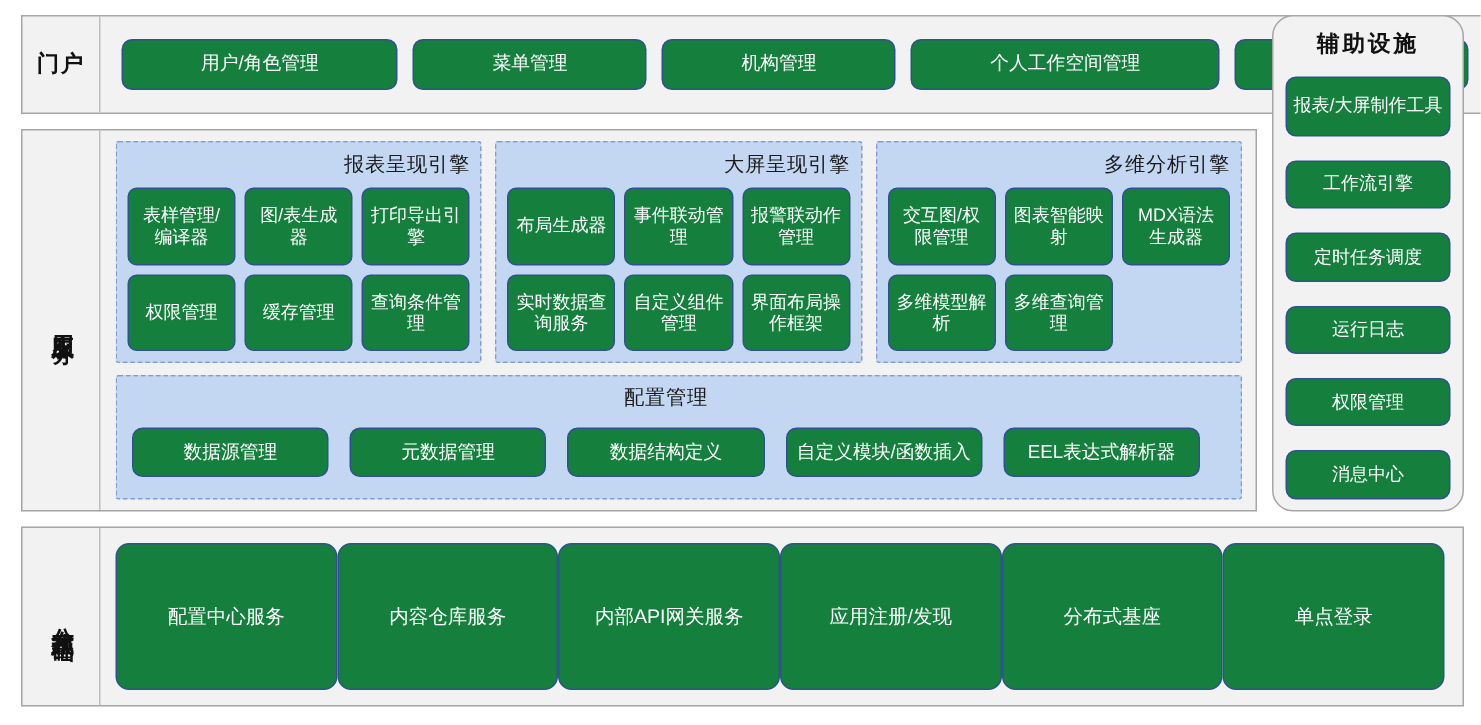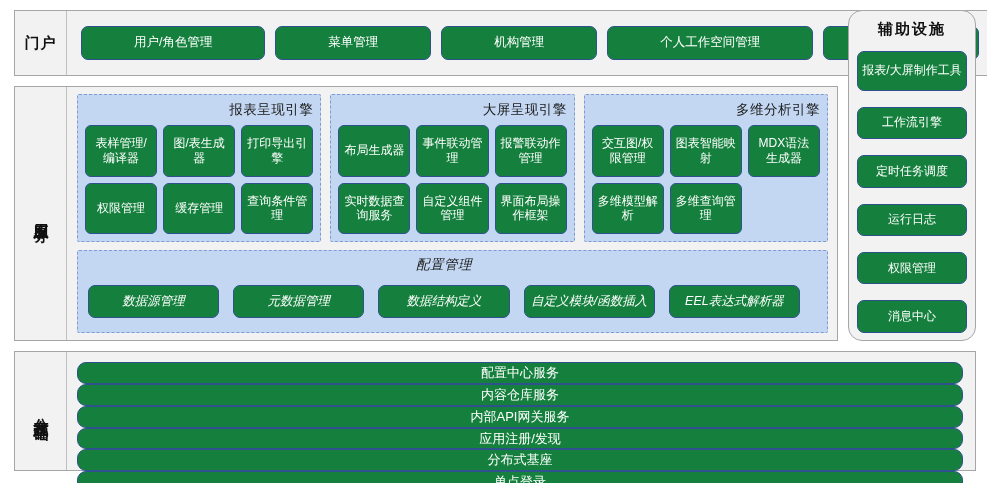--- a/index.html
+++ b/index.html
@@ -140,21 +140,20 @@
 
   .config-block {
     flex: 1 1 auto;
     background: #C3D7F2;
     border: 1px dashed #7F9BD1;
     border-radius: 2px;
     box-sizing: border-box;
     padding: 4px 27px 8px 10px;
     display: flex;
     flex-direction: column;
-    font-style: italic;
   }
   .config-title {
     text-align: center;
     font-size: 13.5px;
     color: #1A1A1A;
     margin: 1px 0 5px 0;
     letter-spacing: 0.5px;
   }
   .config-row {
     flex: 1 1 auto;
@@ -199,22 +198,21 @@
 
   
   #infra-panel {
     left: 14px; top: 351px; width: 962px; height: 120px;
   }
   #infra-row {
     position: absolute;
     left: 62px; right: 12px; top: 10px; bottom: 10px;
     display: flex;
     align-items: stretch;
-    justify-content: space-between;
-    flex-direction: column;
+    justify-content: flex-end;
   }
   #infra-row .bbox {
     flex: 1 1 0;
     border-radius: 9px;
     font-size: 13px;
   }
 </style>
 </head>
 <body>
 

